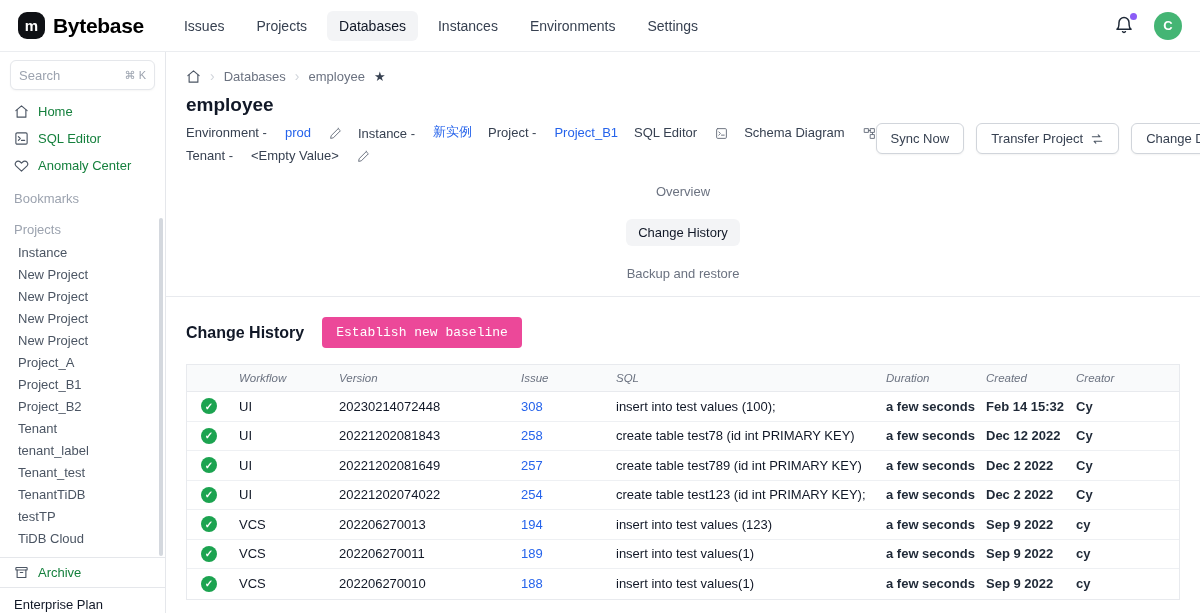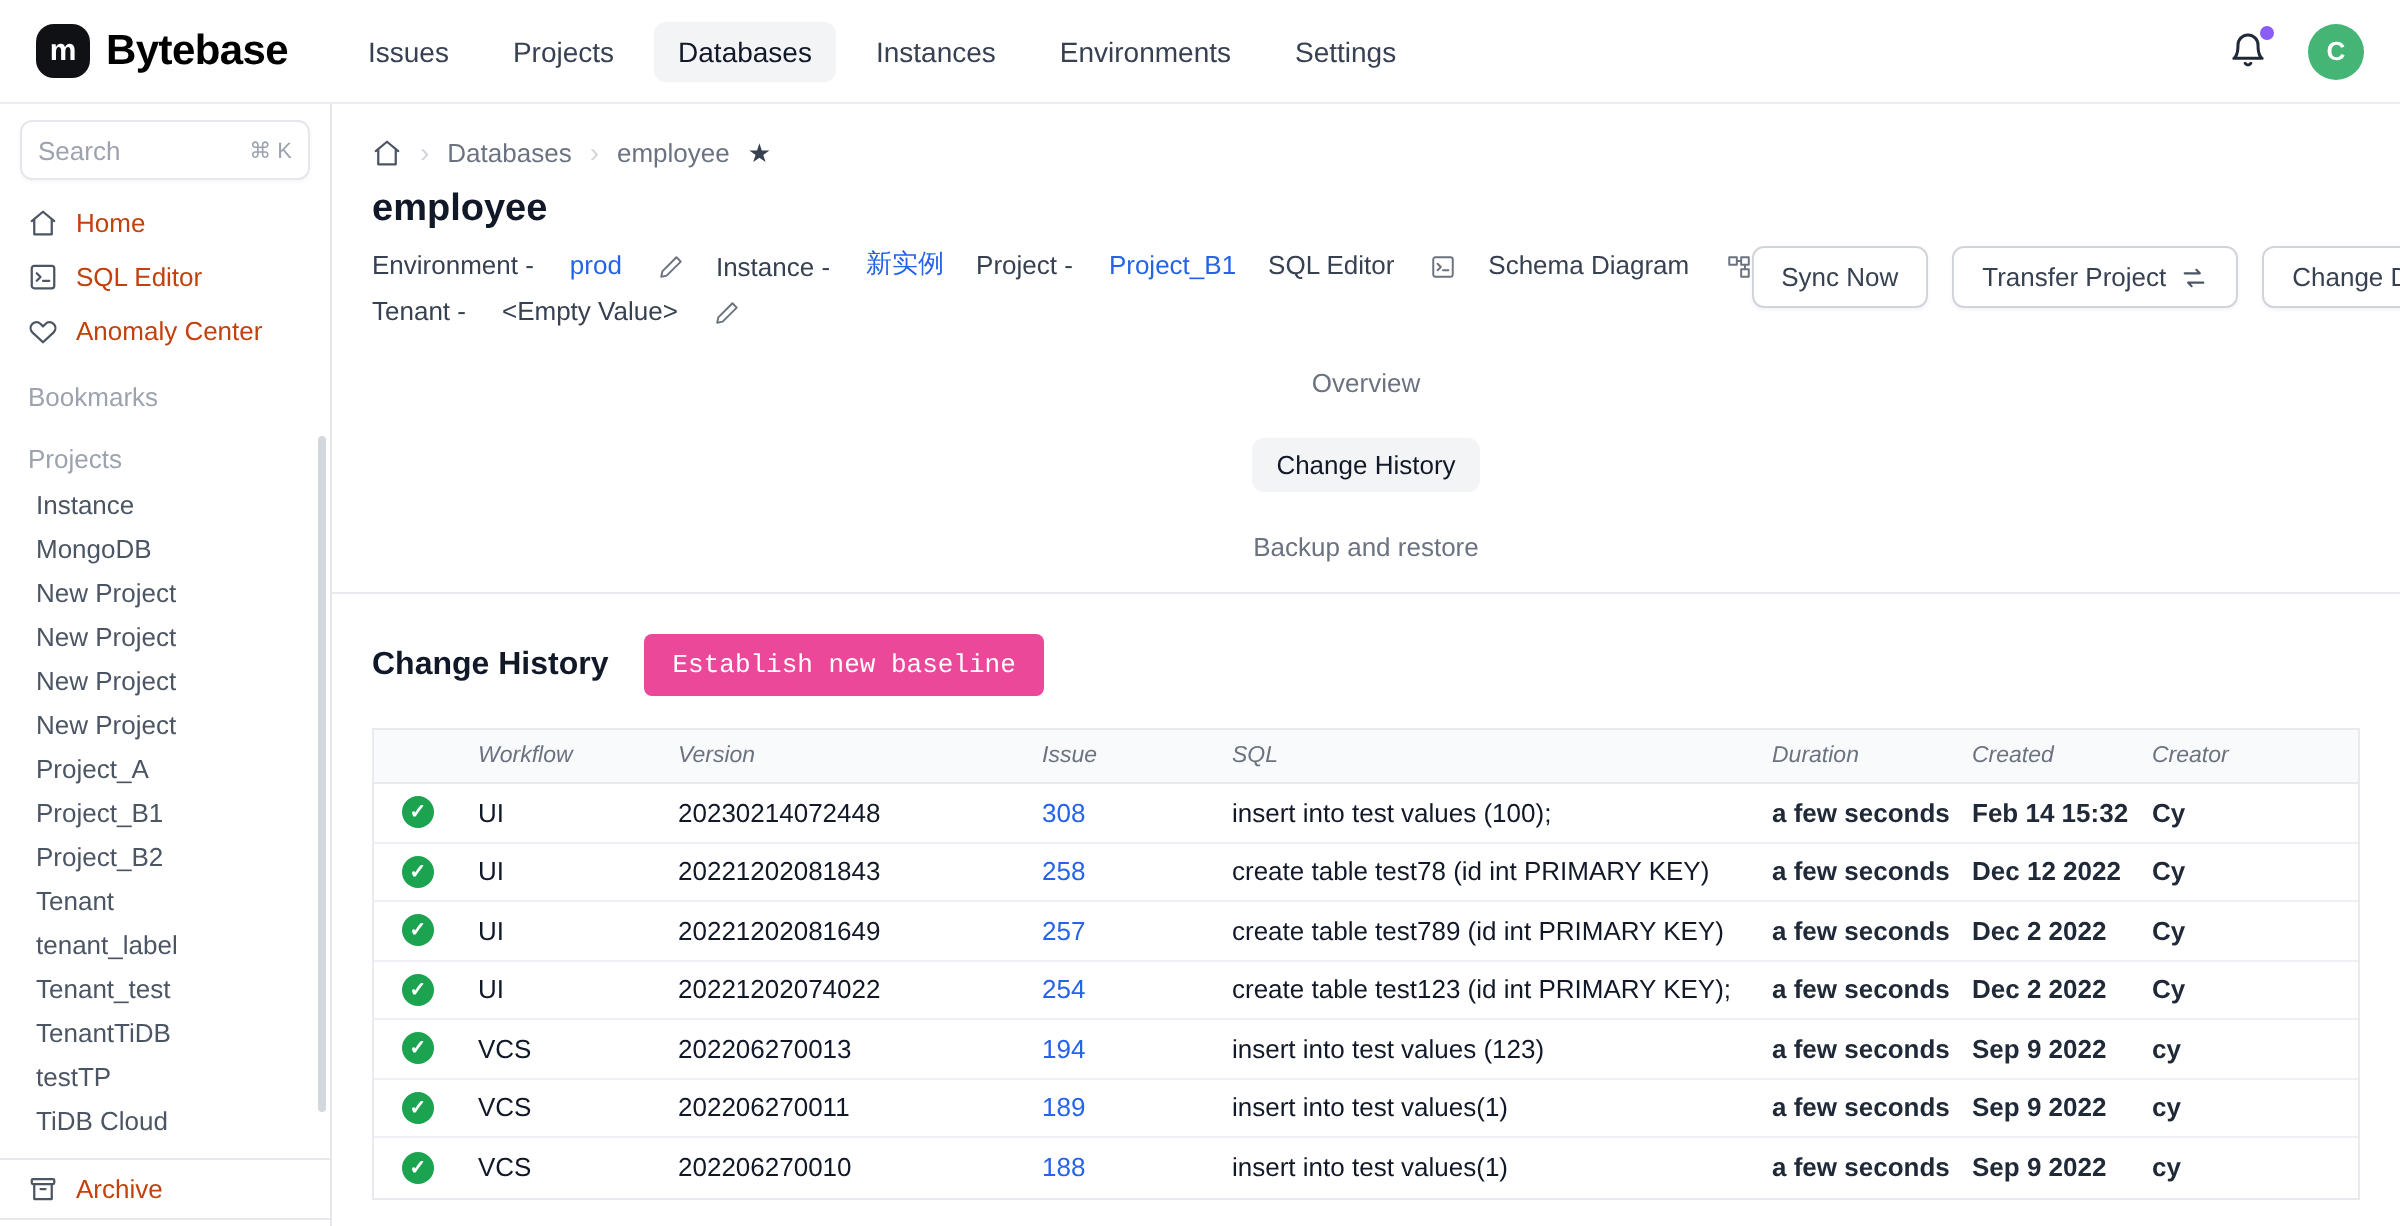--- a/index.html
+++ b/index.html
@@ -30,21 +30,21 @@
   
   .sidebar { width:166px; border-right:1px solid #e5e7eb; padding-top:8px; position:relative;
     flex-shrink:0; overflow:hidden; }
   .search-box { margin:0 10px 8px; height:30px; border:1px solid #e5e7eb; border-radius:6px;
     display:flex; align-items:center; padding:0 8px; box-shadow:0 1px 2px rgba(0,0,0,.04); background:#fff; }
   .search-input { border:none; outline:none; width:90px; font-size:13px; color:#374151;
     font-family:"Liberation Sans", sans-serif; }
   .search-input::placeholder { color:#9ca3af; }
   .kbd { margin-left:auto; font-size:11px; color:#9ca3af; white-space:nowrap; }
   .side-item { display:flex; align-items:center; gap:9px; padding:5px 14px; font-size:13px;
-    color:#c2410c; cursor:pointer; height:27px; }
+    color:#15803d; cursor:pointer; height:27px; }
   .side-item svg { width:15px; height:15px; color:#4b5563; flex-shrink:0; }
   .side-section { padding:12px 14px 4px; font-size:13px; color:#9ca3af; }
   .proj-item { padding:3.5px 14px 3.5px 18px; font-size:13px; color:#4b5563; line-height:15px;
     cursor:pointer; white-space:nowrap; overflow:hidden; }
   .side-archive { border-top:1px solid #e5e7eb; margin-top:8px; padding:7px 14px; height:30px; }
   .side-footer { border-top:1px solid #e5e7eb; padding:9px 14px; font-size:13px; color:#111827; }
   .scroll-thumb { position:absolute; right:2px; top:166px; width:4px; height:338px;
     background:#d4d8de; border-radius:2px; }
 
   
@@ -146,21 +146,20 @@
     <div class="side-item">
       <svg viewBox="0 0 24 24" fill="none" stroke="currentColor" stroke-width="1.8" stroke-linecap="round" stroke-linejoin="round">
           <path d="M20.8 6.6c-1.8-2.1-5-2.2-6.9-.2L12 8.3l-1.9-1.9c-2-2-5.1-1.9-6.9.2-1.6 1.9-1.4 4.7.3 6.5L12 21l8.5-7.9c1.7-1.8 1.9-4.6.3-6.5z"></path>
         </svg>
       <span>Anomaly Center</span>
     </div>
     <div class="side-section">Bookmarks</div>
     <div class="side-section">Projects</div>
     <div>
         <div class="proj-item">Instance</div>
-        <div class="proj-item">MongoDB</div>
         <div class="proj-item">New Project</div>
         <div class="proj-item">New Project</div>
         <div class="proj-item">New Project</div>
         <div class="proj-item">New Project</div>
         <div class="proj-item">Project_A</div>
         <div class="proj-item">Project_B1</div>
         <div class="proj-item">Project_B2</div>
         <div class="proj-item">Tenant</div>
         <div class="proj-item">tenant_label</div>
         <div class="proj-item">Tenant_test</div>

